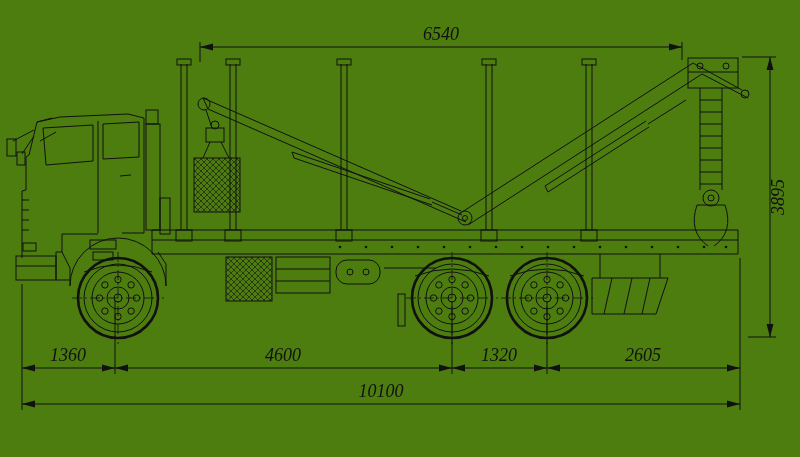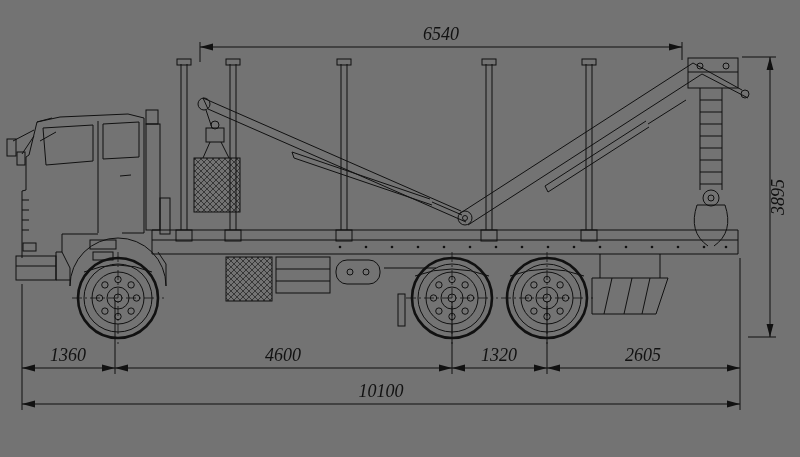--- a/index.html
+++ b/index.html
@@ -1,19 +1,19 @@
 <!DOCTYPE html>
 <html><head>
 <meta charset="utf-8">
 <style>
   html,body{margin:0;padding:0;background:#ffffff;}
   .canvas{
     position:relative;
     width:800px;height:457px;
-    background:#737373;
+    background:#4d7c0f;
     font-family:"Liberation Serif", serif;
     overflow:hidden;
   }
   svg{display:block;}
   .dim-text{
     font-family:"Liberation Serif", serif;
     font-style:italic;
     font-size:18px;
     fill:#111111;
   }

